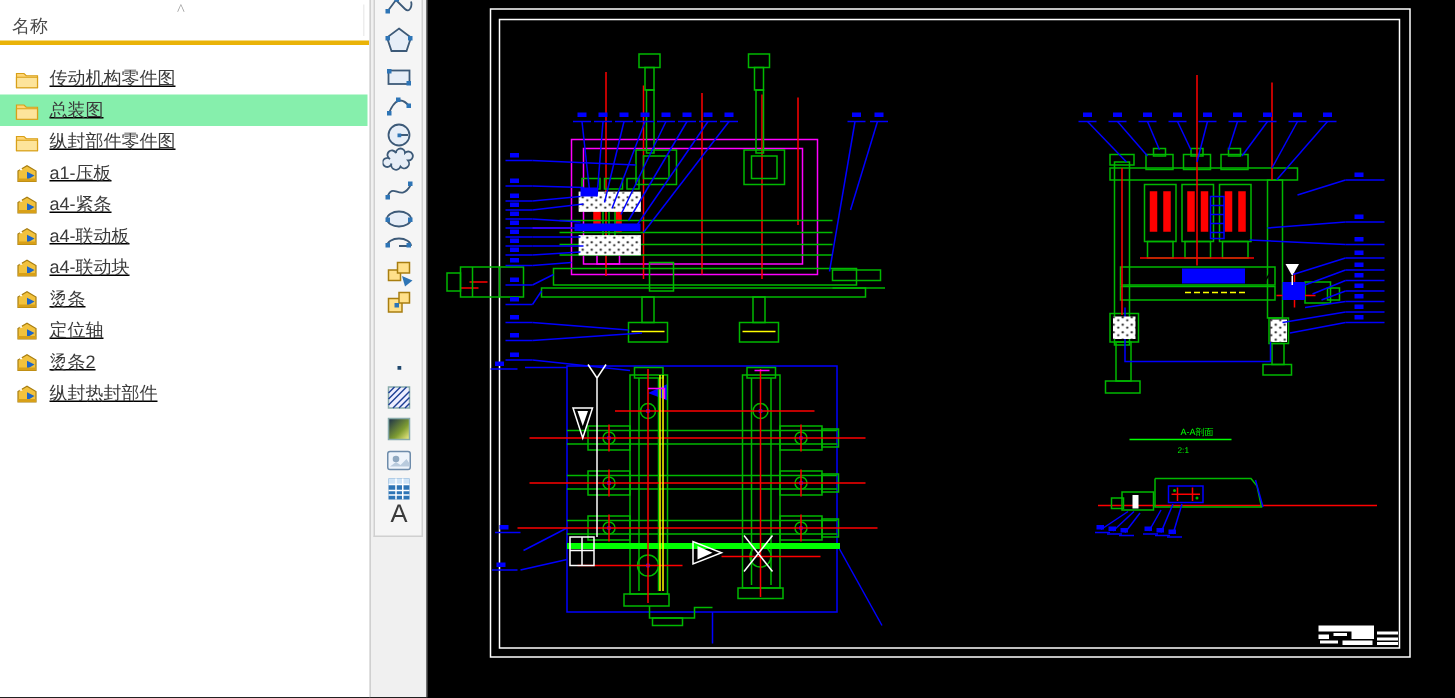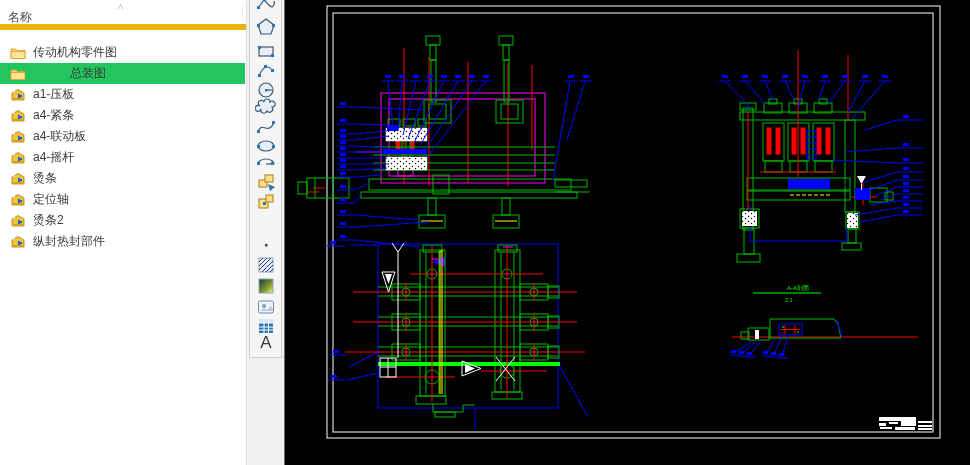--- a/index.html
+++ b/index.html
@@ -5,27 +5,27 @@
   :root{
     --green:#00b800; --bright_green:#00ff00; --red:#ff0000; --blue:#0000ff;
     --magenta:#ff00ff; --yellow:#ffff00; --white:#ffffff;
   }
   *{box-sizing:border-box;margin:0;padding:0}
   body{font-family:"Liberation Sans",sans-serif;background:#000;}
   .app{position:relative;width:970px;height:465px;overflow:hidden;background:#000;}
 
   
   .explorer{position:absolute;left:0;top:0;width:247px;height:465px;background:#fff;border-right:1px solid #e0e0e0;}
-  .col-header{position:relative;height:30px;border-bottom:6px solid #eab308;font-family:Liberation Serif, serif;}
+  .col-header{position:relative;height:30px;border-bottom:3px solid #eab308;font-family:Liberation Serif, serif;}
   .col-header .hname{position:absolute;left:8px;top:9px;font-size:12px;color:#4a4a4a;}
   .col-header .caret{position:absolute;left:118px;top:1px;font-size:11px;color:#9a9a9a;}
   .col-header .divider{position:absolute;right:3px;top:3px;bottom:3px;width:1px;background:#ededed;}
   .rows{position:absolute;left:0;top:42px;right:1px;}
-  .row{display:flex;align-items:center;height:21px;padding-left:10px;cursor:default;}
-  .row.sel{background:#22c55e;gap:37px;}
+  .row{display:flex;align-items:center;height:21px;padding-left:10px;cursor:default;text-decoration:underline;}
+  .row.sel{background:#86efac;}
   .row .icon{width:16px;height:16px;flex:0 0 16px;}
   .row .icon svg{display:block}
   .row .lbl{margin-left:7px;font-size:12px;color:#3a3a3a;white-space:nowrap;}
 
   
   .tstrip{position:absolute;left:247px;top:0;width:38px;height:465px;background:#f0f0f0;border-right:1px solid #6e6e6e;}
   .tb-panel{position:absolute;left:2px;top:0;width:33px;height:358px;background:#f5f5f5;border:1px solid #d0d0d0;border-top:none;overflow:hidden;}
   .tbtn{position:absolute;left:50%;transform:translateX(-50%);width:24px;height:22px;display:flex;align-items:center;justify-content:center;}
   .tbtn svg{display:block}
 
@@ -65,20 +65,29 @@
     <div class="row sel">
       <span class="icon">
             <svg width="16" height="16" viewBox="0 0 16 16">
               <path d="M1,4 L6,4 L7.5,5.5 L15,5.5 L15,13.5 L1,13.5 Z" fill="#ffd574" stroke="#d8a018" stroke-width="0.8"></path>
               <path d="M1,6.5 L15,6.5 L15,13.5 L1,13.5 Z" fill="#fde49b" stroke="#d8a018" stroke-width="0.8"></path>
             </svg>
           </span>
       <span class="lbl">总装图</span>
     </div>
 
+    <div class="row">
+      <span class="icon">
+            <svg width="16" height="16" viewBox="0 0 16 16">
+              <path d="M1,4 L6,4 L7.5,5.5 L15,5.5 L15,13.5 L1,13.5 Z" fill="#ffd574" stroke="#d8a018" stroke-width="0.8"></path>
+              <path d="M1,6.5 L15,6.5 L15,13.5 L1,13.5 Z" fill="#fde49b" stroke="#d8a018" stroke-width="0.8"></path>
+            </svg>
+          </span>
+      <span class="lbl">纵封部件零件图</span>
+    </div>
 
 
     <div class="row">
       <span class="icon">
             <svg width="16" height="16" viewBox="0 0 16 16">
               <polygon points="2,6 8,2.5 14,6 14,13 2,13" fill="#f2c23d" stroke="#a87e10" stroke-width="0.8"></polygon>
               <polygon points="8,6.5 13,9 8,12" fill="#1c64c8"></polygon>
               <polygon points="4,3.5 5,5.5 3,5.5" fill="#fff"></polygon>
               <rect x="2" y="11" width="12" height="2" fill="#d8a018"></rect>
             </svg>
@@ -106,32 +115,32 @@
               <polygon points="2,6 8,2.5 14,6 14,13 2,13" fill="#f2c23d" stroke="#a87e10" stroke-width="0.8"></polygon>
               <polygon points="8,6.5 13,9 8,12" fill="#1c64c8"></polygon>
               <polygon points="4,3.5 5,5.5 3,5.5" fill="#fff"></polygon>
               <rect x="2" y="11" width="12" height="2" fill="#d8a018"></rect>
             </svg>
           </span>
       <span class="lbl">a4-联动板</span>
     </div>
 
 
-
     <div class="row">
       <span class="icon">
             <svg width="16" height="16" viewBox="0 0 16 16">
               <polygon points="2,6 8,2.5 14,6 14,13 2,13" fill="#f2c23d" stroke="#a87e10" stroke-width="0.8"></polygon>
               <polygon points="8,6.5 13,9 8,12" fill="#1c64c8"></polygon>
               <polygon points="4,3.5 5,5.5 3,5.5" fill="#fff"></polygon>
               <rect x="2" y="11" width="12" height="2" fill="#d8a018"></rect>
             </svg>
           </span>
-      <span class="lbl">a4-摇杆</span>
-    </div>
+      <span class="lbl">a4-联动块</span>
+    </div>
+
 
     <div class="row">
       <span class="icon">
             <svg width="16" height="16" viewBox="0 0 16 16">
               <polygon points="2,6 8,2.5 14,6 14,13 2,13" fill="#f2c23d" stroke="#a87e10" stroke-width="0.8"></polygon>
               <polygon points="8,6.5 13,9 8,12" fill="#1c64c8"></polygon>
               <polygon points="4,3.5 5,5.5 3,5.5" fill="#fff"></polygon>
               <rect x="2" y="11" width="12" height="2" fill="#d8a018"></rect>
             </svg>
           </span>

